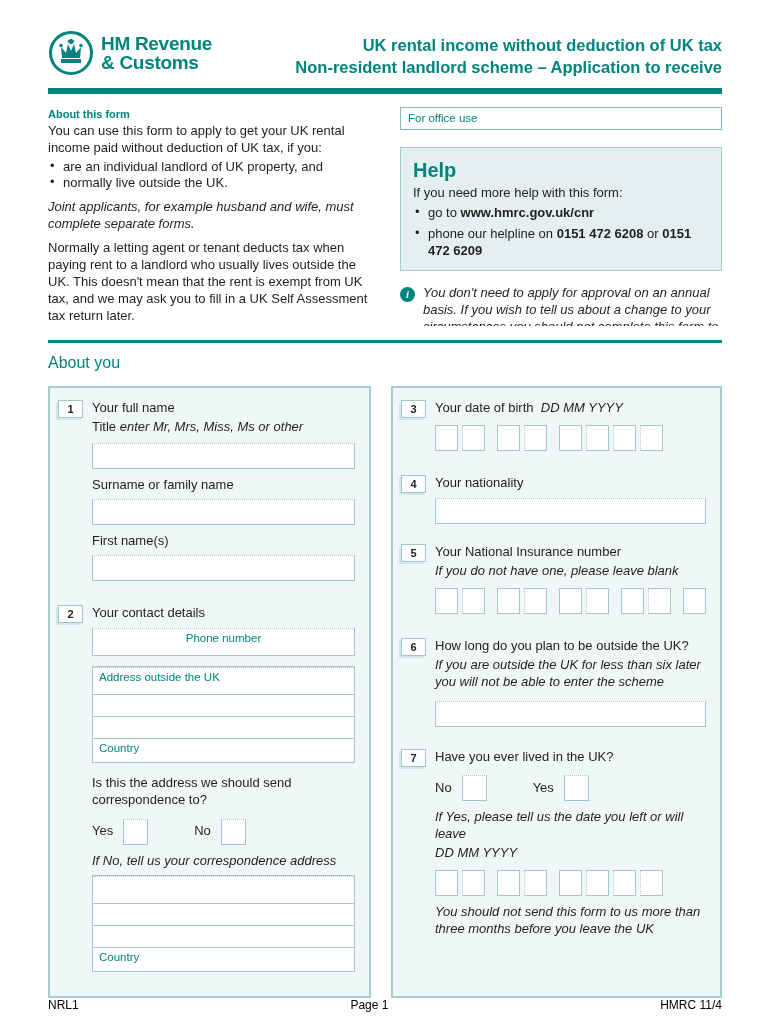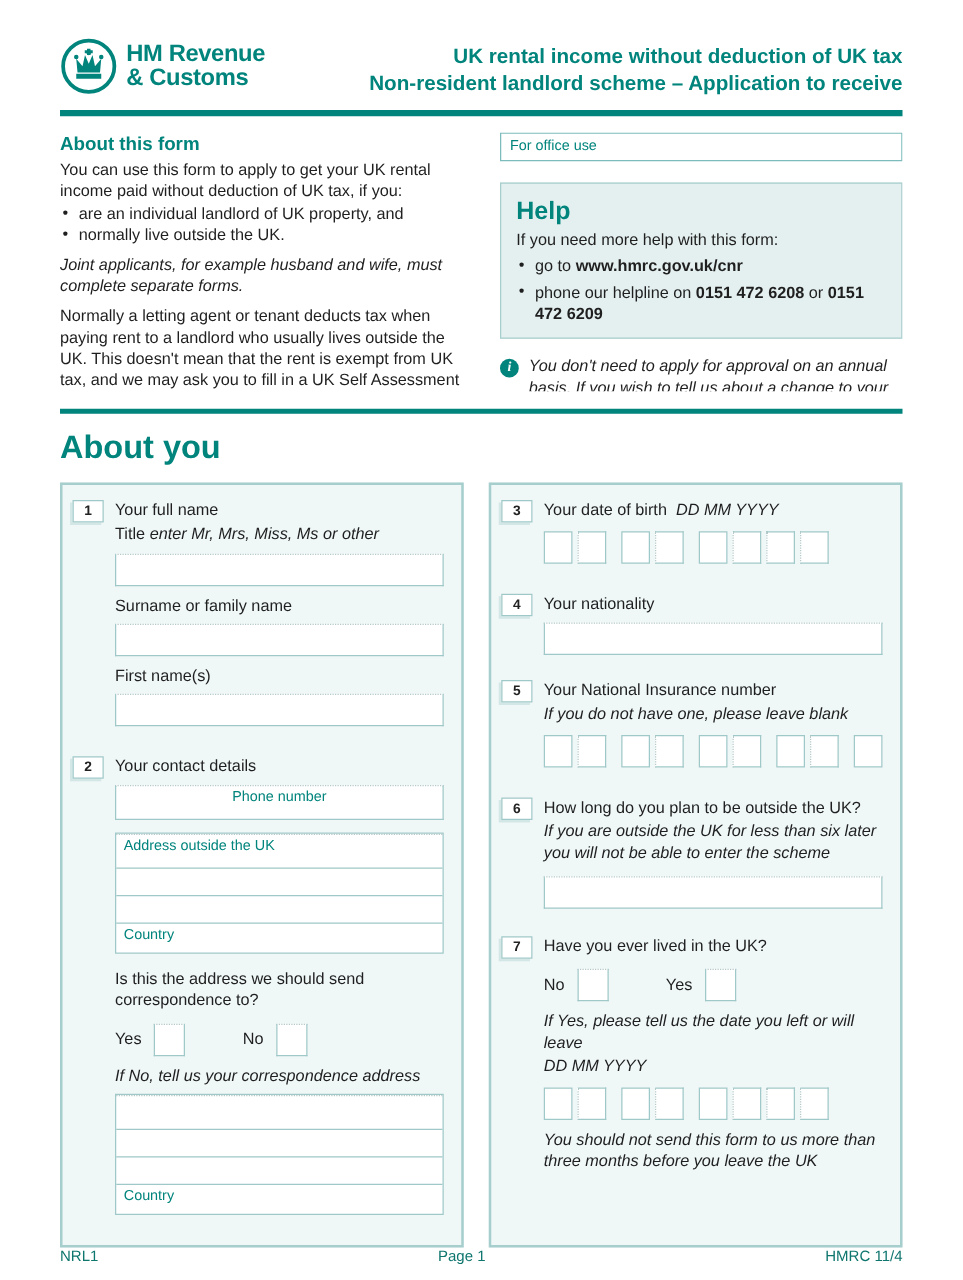--- a/index.html
+++ b/index.html
@@ -27,39 +27,39 @@
   header{display:flex;justify-content:space-between;align-items:flex-start;}
   .logo{display:flex;align-items:center;gap:7px;}
   .logo svg{display:block;}
   .logo-text{color:var(--teal);font-weight:bold;font-size:19px;line-height:1.02;letter-spacing:-0.3px;}
   .doc-title{color:var(--teal);font-weight:bold;font-size:16.5px;text-align:right;line-height:1.35;padding-top:4px;}
   .teal-bar{height:9px;background:var(--teal);margin-top:9px;}
   
   .intro{display:flex;gap:20px;margin-top:13px;height:330px;overflow:hidden;}
   .col-left{width:332px;flex:none;}
   .col-right{flex:1;min-width:0;}
-  h3.sect{color:var(--teal);font-size:15px;font-weight:bold;margin-bottom:2px;}
+  h3.sect{color:var(--teal);font-size:11px;font-weight:bold;margin-bottom:2px;}
   .col-left p,.col-right p{margin-bottom:7px;}
   .tight{margin-bottom:2px !important;}
   ul.bullets{list-style:none;margin:0 0 7px 2px;}
   ul.bullets li{padding-left:13px;position:relative;}
   ul.bullets li::before{content:"•";position:absolute;left:0;top:-1px;color:var(--ink);}
   .italic{font-style:italic;}
   b,.bold{font-weight:bold;}
   
   .office-box{border:1px solid #7dbcbc;height:23px;padding:3px 7px;color:var(--teal);font-size:11.5px;margin-bottom:17px;background:#fff;}
   .help-box{background:var(--help-bg);border:1px solid var(--border-light);padding:9px 12px 10px 12px;margin-bottom:14px;}
   .help-box h3{color:var(--teal);font-size:20px;font-weight:bold;margin-bottom:2px;}
   .help-box ul.bullets{margin-bottom:0;}
   .help-box ul.bullets li{margin-top:4px;}
   .note{display:flex;gap:8px;margin-bottom:8px;}
   .info-icon{flex:none;width:15px;height:15px;border-radius:50%;background:var(--teal);color:#fff;font-weight:bold;font-size:11px;font-style:italic;text-align:center;line-height:15px;margin-top:2px;font-family:"Liberation Serif",serif;}
   
   .divider{height:5px;background:var(--teal);margin-top:14px;}
-  h2.about{color:var(--teal);font-size:26px;font-weight:bold;margin:10px 0 12px 0;}
+  h2.about{color:var(--teal);font-size:16px;font-weight:normal;margin:10px 0 12px 0;}
   .qcols{display:flex;gap:20px;align-items:stretch;}
   .qbox{flex:1;border:2px solid var(--border-light);background:var(--box-bg);padding:12px 14px 14px 8px;min-height:474px;}
   .q{display:flex;gap:9px;margin-bottom:16px;}
   .q:last-child{margin-bottom:0;}
   .qnum{flex:none;width:25px;height:18px;background:#fff;border:1px solid var(--field-border);box-shadow:-2px 2px 0 rgba(160,200,200,.35);font-size:11px;font-weight:bold;text-align:center;line-height:17px;color:#222;}
   .qbody{flex:1;min-width:0;padding-top:0;}
   .qlabel{margin-bottom:2px;}
   .sublabel{margin:8px 0 5px 0;}
   .hint{font-style:italic;margin:0 0 6px 0;}
   .field{background:#fff;border:1px solid var(--field-border);border-top:1px dotted #b6c9c9;height:26px;text-align:center;}
@@ -72,21 +72,21 @@
   .ynrow{display:flex;align-items:center;gap:10px;margin:10px 0 8px 0;}
   .ynrow .gap{width:26px;}
   .checkbox{width:25px;height:26px;background:#fff;border:1px solid var(--field-border);border-top:1px dotted #b6c9c9;}
   .charsrow{display:flex;gap:12px;margin:8px 0 4px 0;}
   .grp{display:flex;gap:4px;}
   .cbox{width:23px;height:26px;background:#fff;border:1px solid var(--field-border);border-left:1px dotted #b6c9c9;}
   .grp .cbox:first-child{border-left:1px solid var(--field-border);}
   .mb6{margin-bottom:6px;}
   .mb10{margin-bottom:10px;}
   
-  footer{margin-top:auto;display:flex;justify-content:space-between;font-size:12px;color:#0f766e;padding:0 0 6px 0;}
+  footer{margin-top:auto;display:flex;justify-content:space-between;font-size:12px;color:#000000;padding:0 0 6px 0;}
 </style>
 </head>
 <body>
 
 <div class="page">
 
   <header>
     <div class="logo">
       <span>
         <svg width="46" height="46" viewBox="0 0 46 46">

